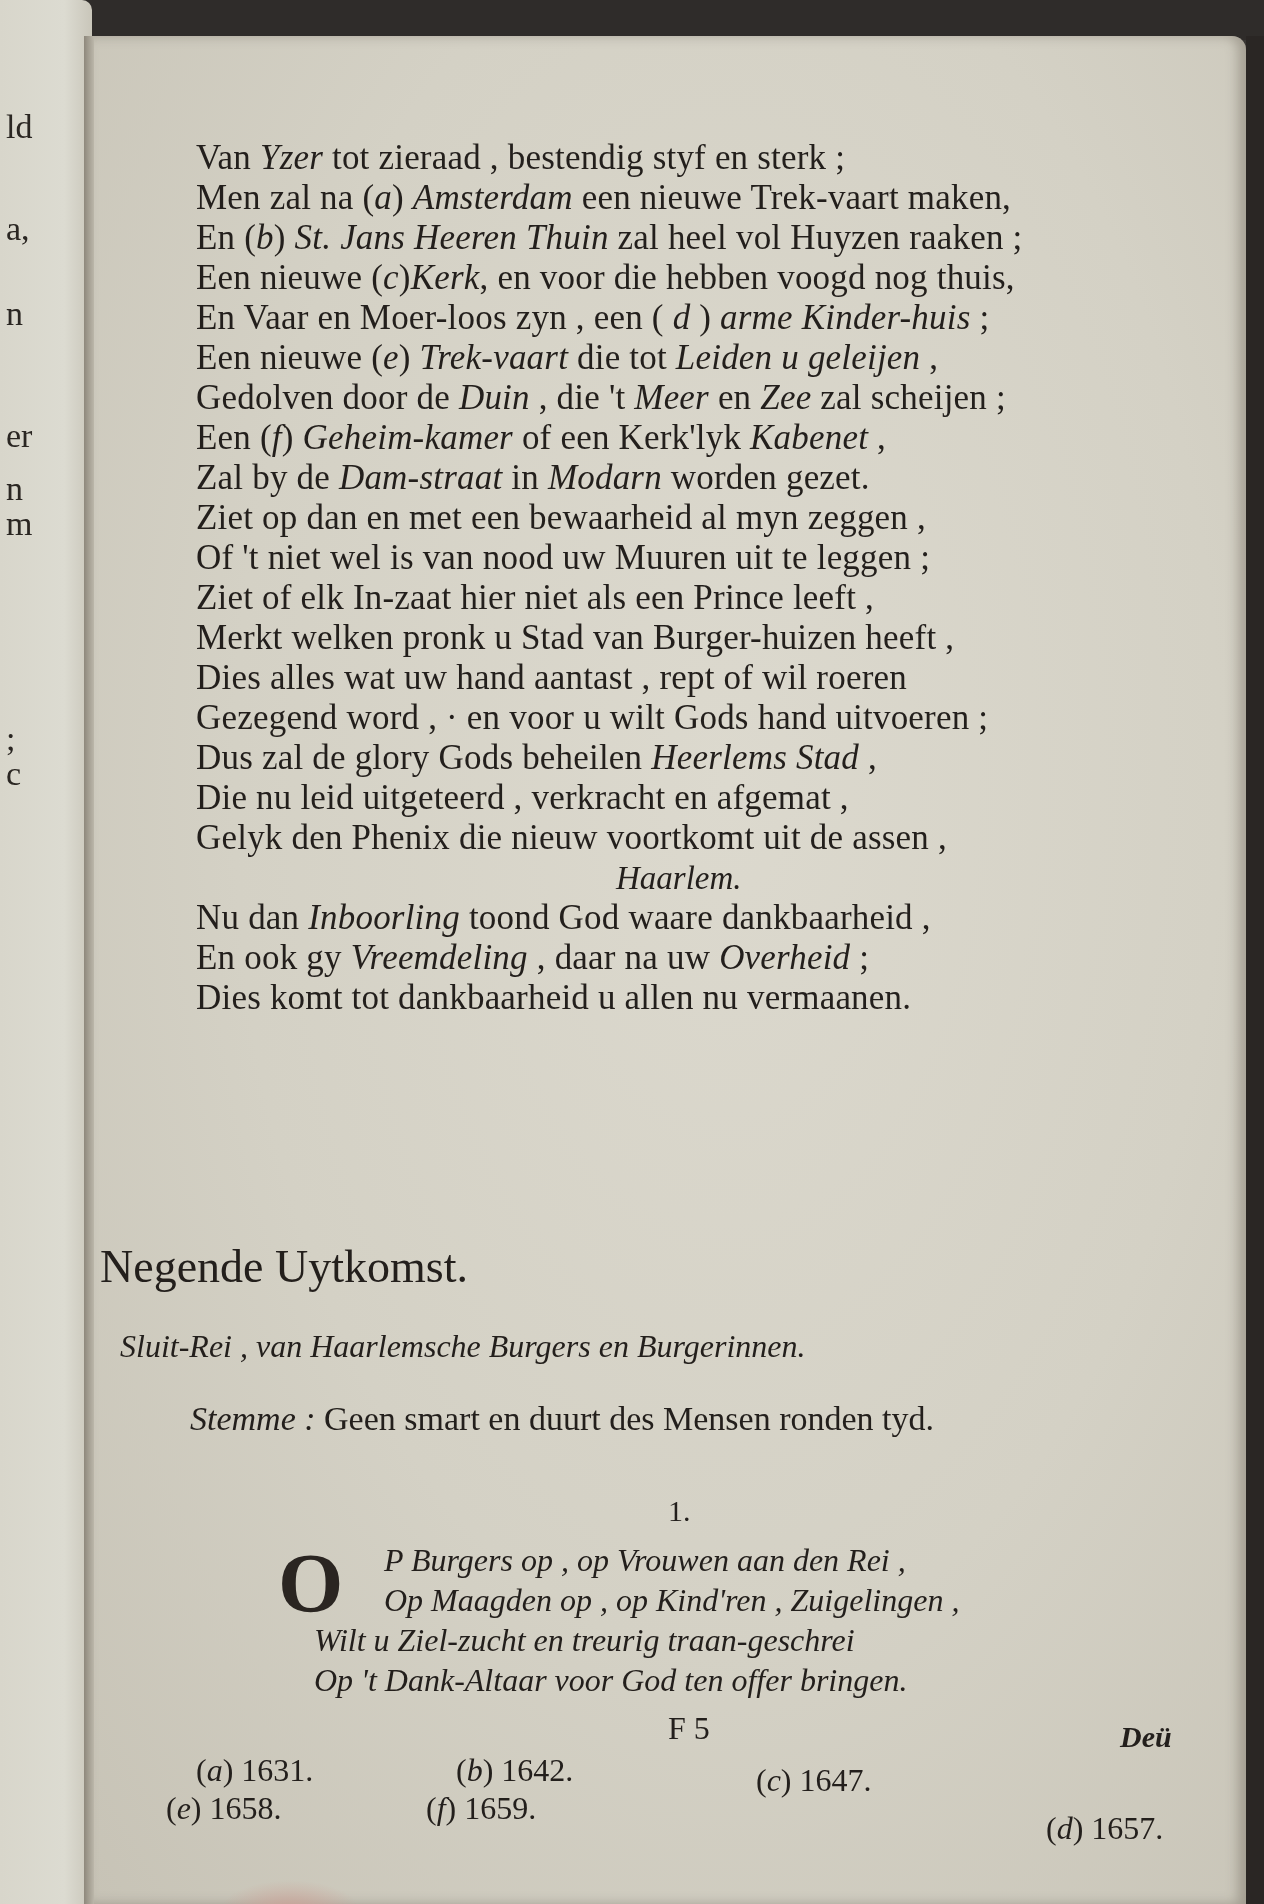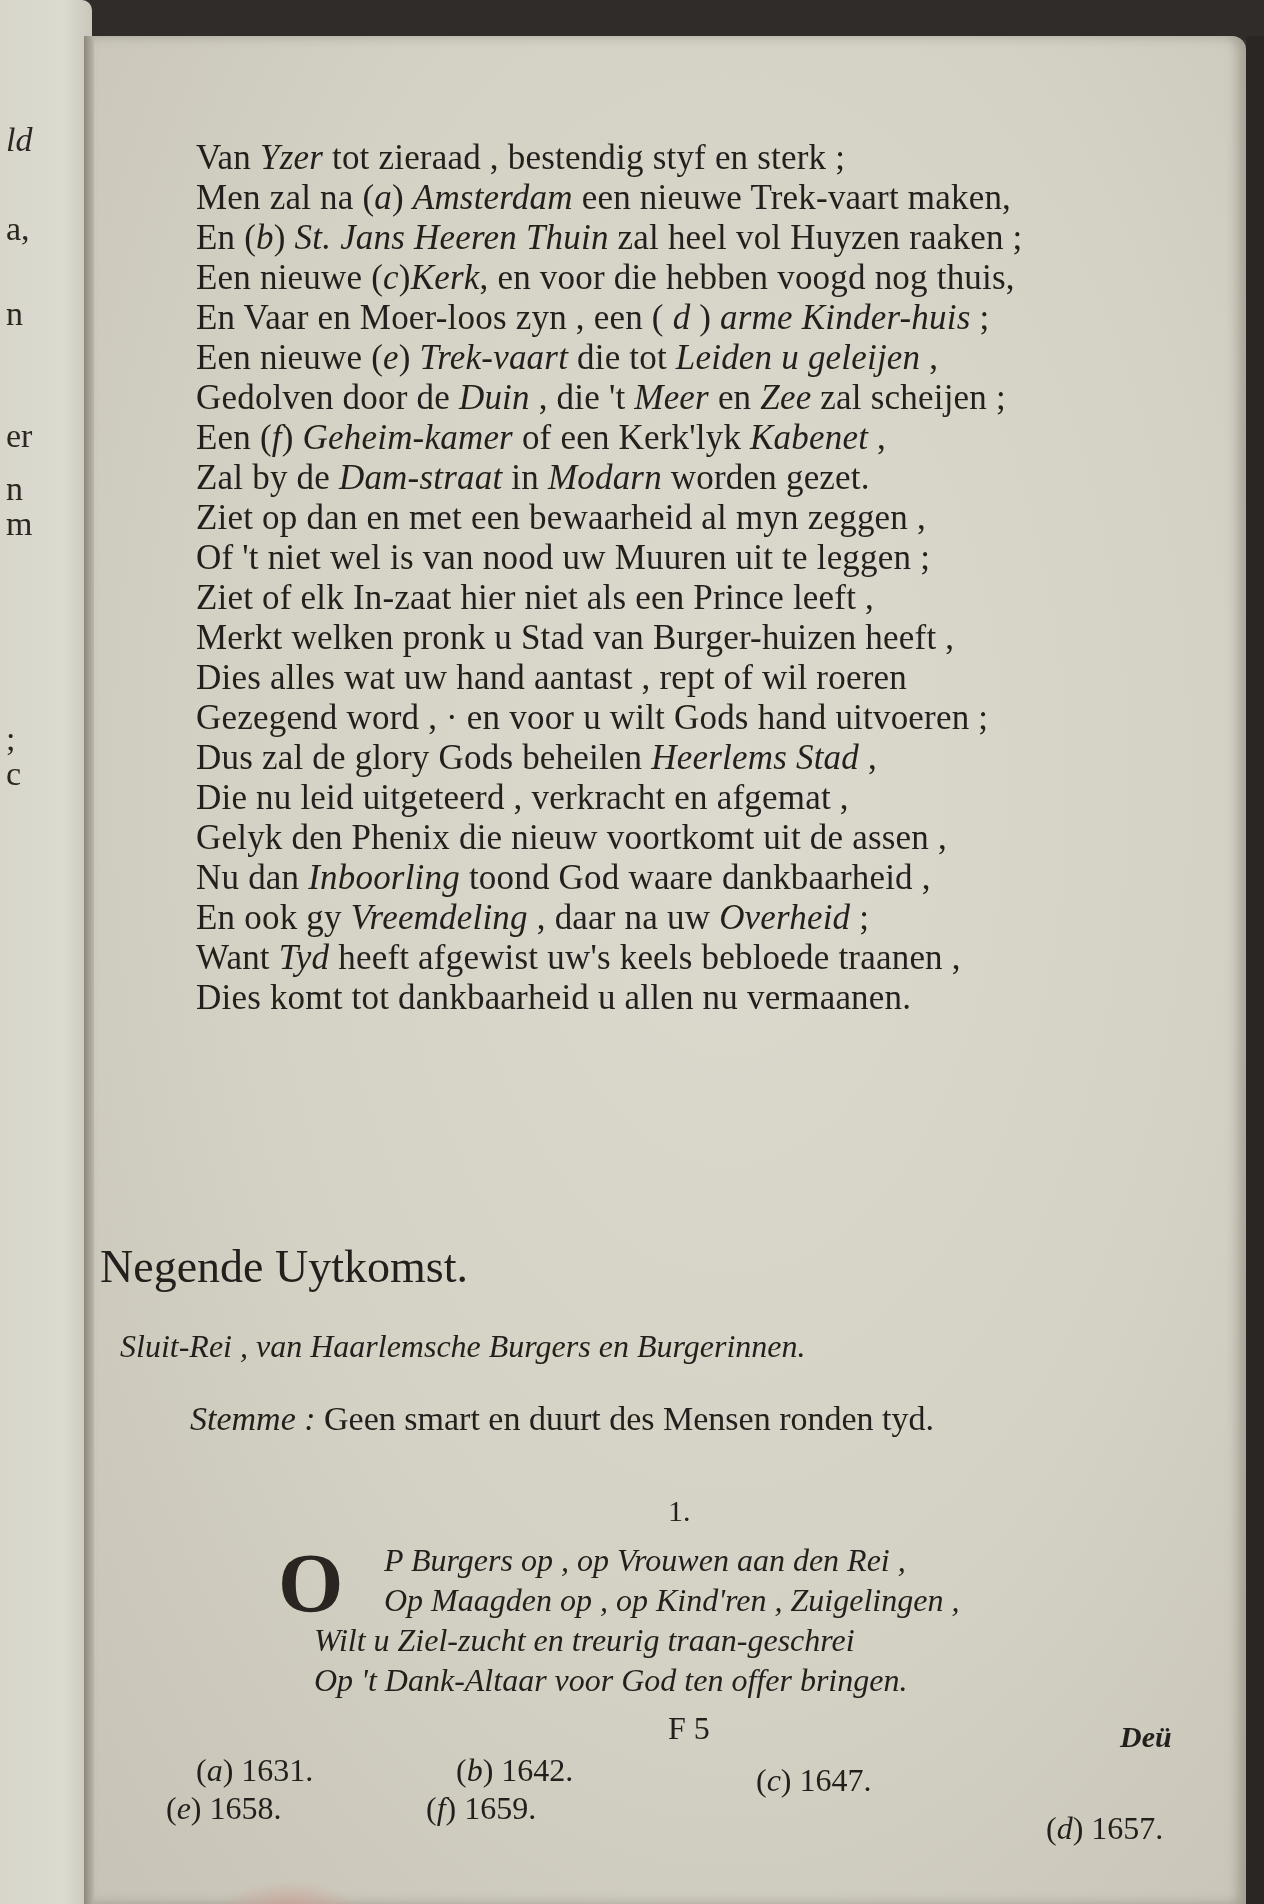--- a/index.html
+++ b/index.html
@@ -84,21 +84,21 @@
   .thumb {
     position: absolute; left: 220px; top: 1880px; width: 140px; height: 60px;
     background: radial-gradient(ellipse, #c9a59a 0%, rgba(201,165,154,0) 70%);
   }
 </style>
 </head>
 <body>
 
 <div class="backdrop-top"></div>
 <div class="left-page" id="left-page">
-    <span class="frag" style="top: 121px; font-style: italic;">ld</span>
+    <span class="frag" style="top: 108px;">ld</span>
     <span class="frag" style="top: 210px;">a,</span>
     <span class="frag" style="top: 295px;">n</span>
     <span class="frag" style="top: 380px; margin-top: 37px;">er</span>
     <span class="frag" style="top: 470px;">n</span>
     <span class="frag" style="top: 505px;">m</span>
     <span class="frag" style="top: 720px;">;</span>
     <span class="frag" style="top: 755px;">c</span>
   </div>
 <div class="gutter"></div>
 <div class="right-page"></div>
@@ -118,24 +118,24 @@
       <div class="line"><span>Ziet op dan en met een  bewaarheid al myn zeggen ,</span></div>
       <div class="line"><span>Of 't niet wel is van nood uw Muuren uit te leggen ;</span></div>
       <div class="line"><span>Ziet of elk In-zaat hier niet als een Prince leeft ,</span></div>
       <div class="line"><span>Merkt welken pronk u Stad  van Burger-huizen heeft ,</span></div>
       <div class="line"><span>Dies alles wat uw hand aantast ,  rept of wil roeren</span></div>
       <div class="line"><span>Gezegend word , · en voor u wilt Gods hand uitvoeren ;</span></div>
       <div class="line"><span>Dus zal de glory Gods beheilen </span><i>Heerlems Stad</i><span> ,</span></div>
       <div class="line"><span>Die nu leid uitgeteerd ,  verkracht en afgemat ,</span></div>
       <div class="line"><span>Gelyk den Phenix die nieuw voortkomt uit de assen ,</span></div>
     </div>
+  <div class="speaker">Haarlem.</div>
   <div id="closing-lines">
       <div class="line"><span>Nu dan </span><i>Inboorling</i><span> toond God waare dankbaarheid ,</span></div>
       <div class="line"><span>En ook gy </span><i>Vreemdeling</i><span> ,  daar na uw </span><i>Overheid</i><span> ;</span></div>
-      <div class="line"><span>Want </span><i>Tyd</i><span> heeft afgewist uw's keels bebloede traanen ,</span></div>
       <div class="line"><span>Dies komt tot dankbaarheid u allen nu vermaanen.</span></div>
     </div>
 </div>
 
 <div class="heading h-title">Negende Uytkomst.</div>
 <div class="heading h-sub">Sluit-Rei ,  van Haarlemsche Burgers en Burgerinnen.</div>
 <div class="stemme">
   <span class="lbl">Stemme :</span>
   <span>Geen smart en duurt des Mensen ronden tyd.</span>
 </div>

